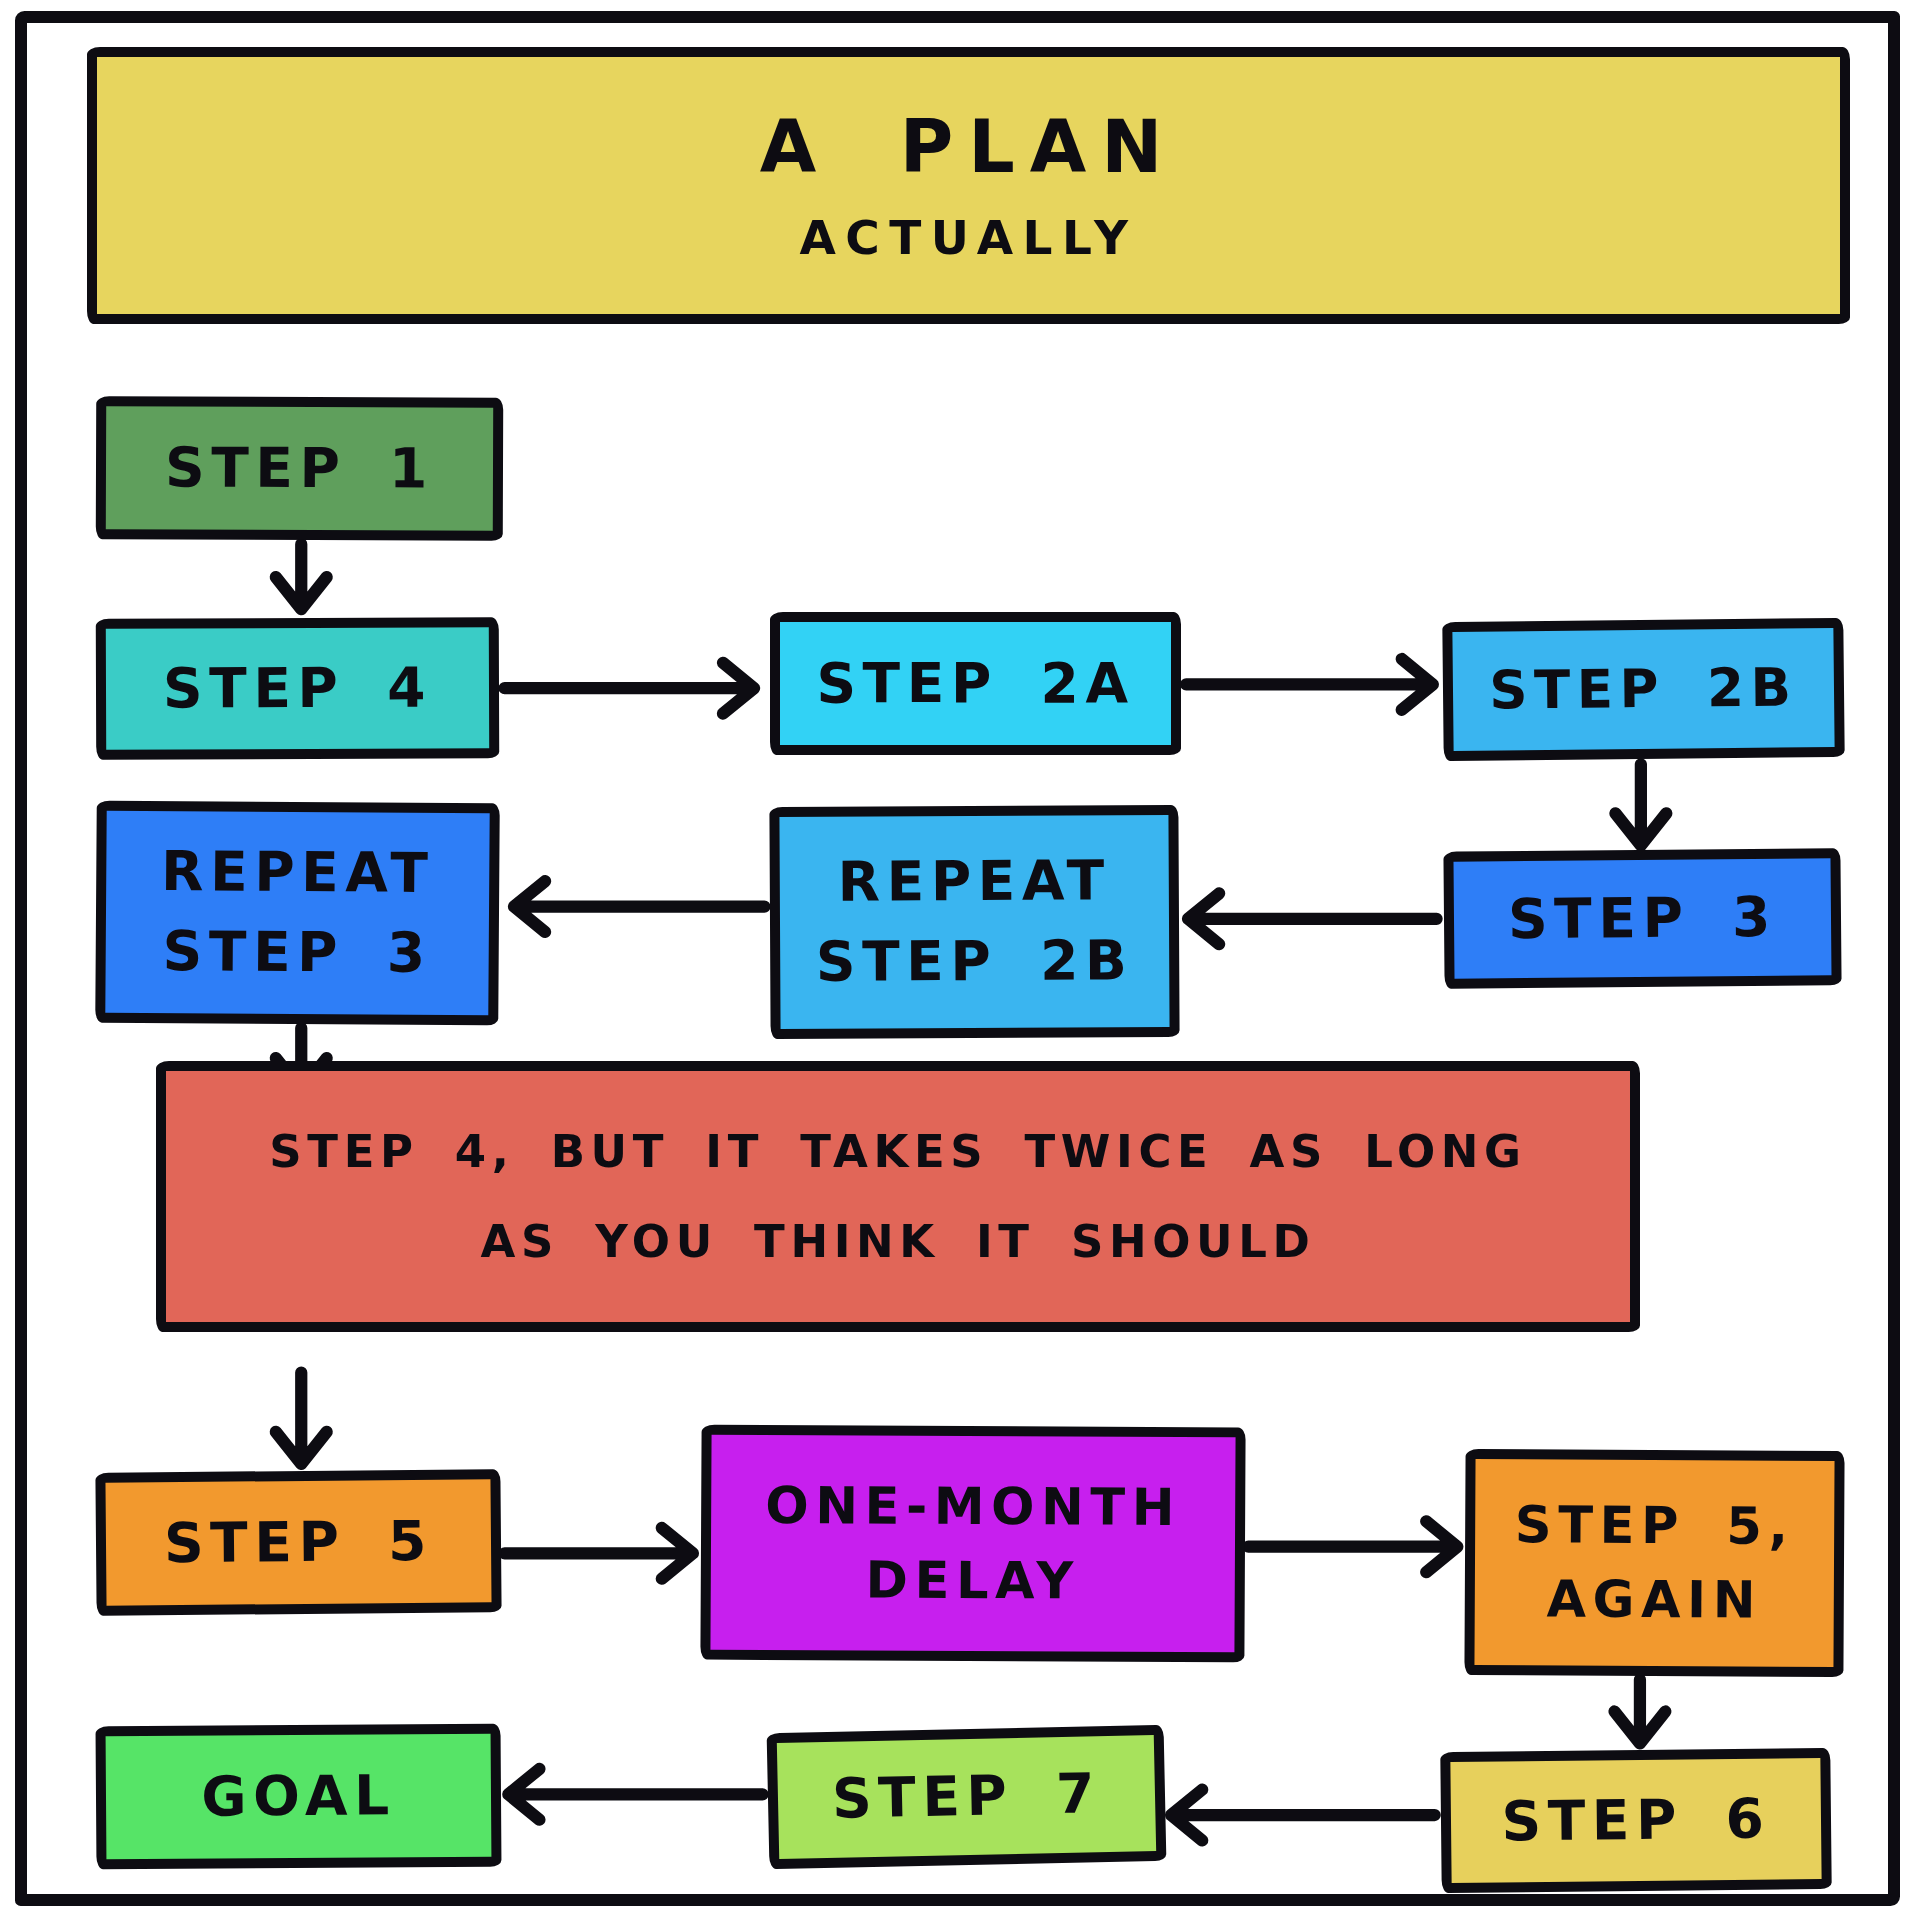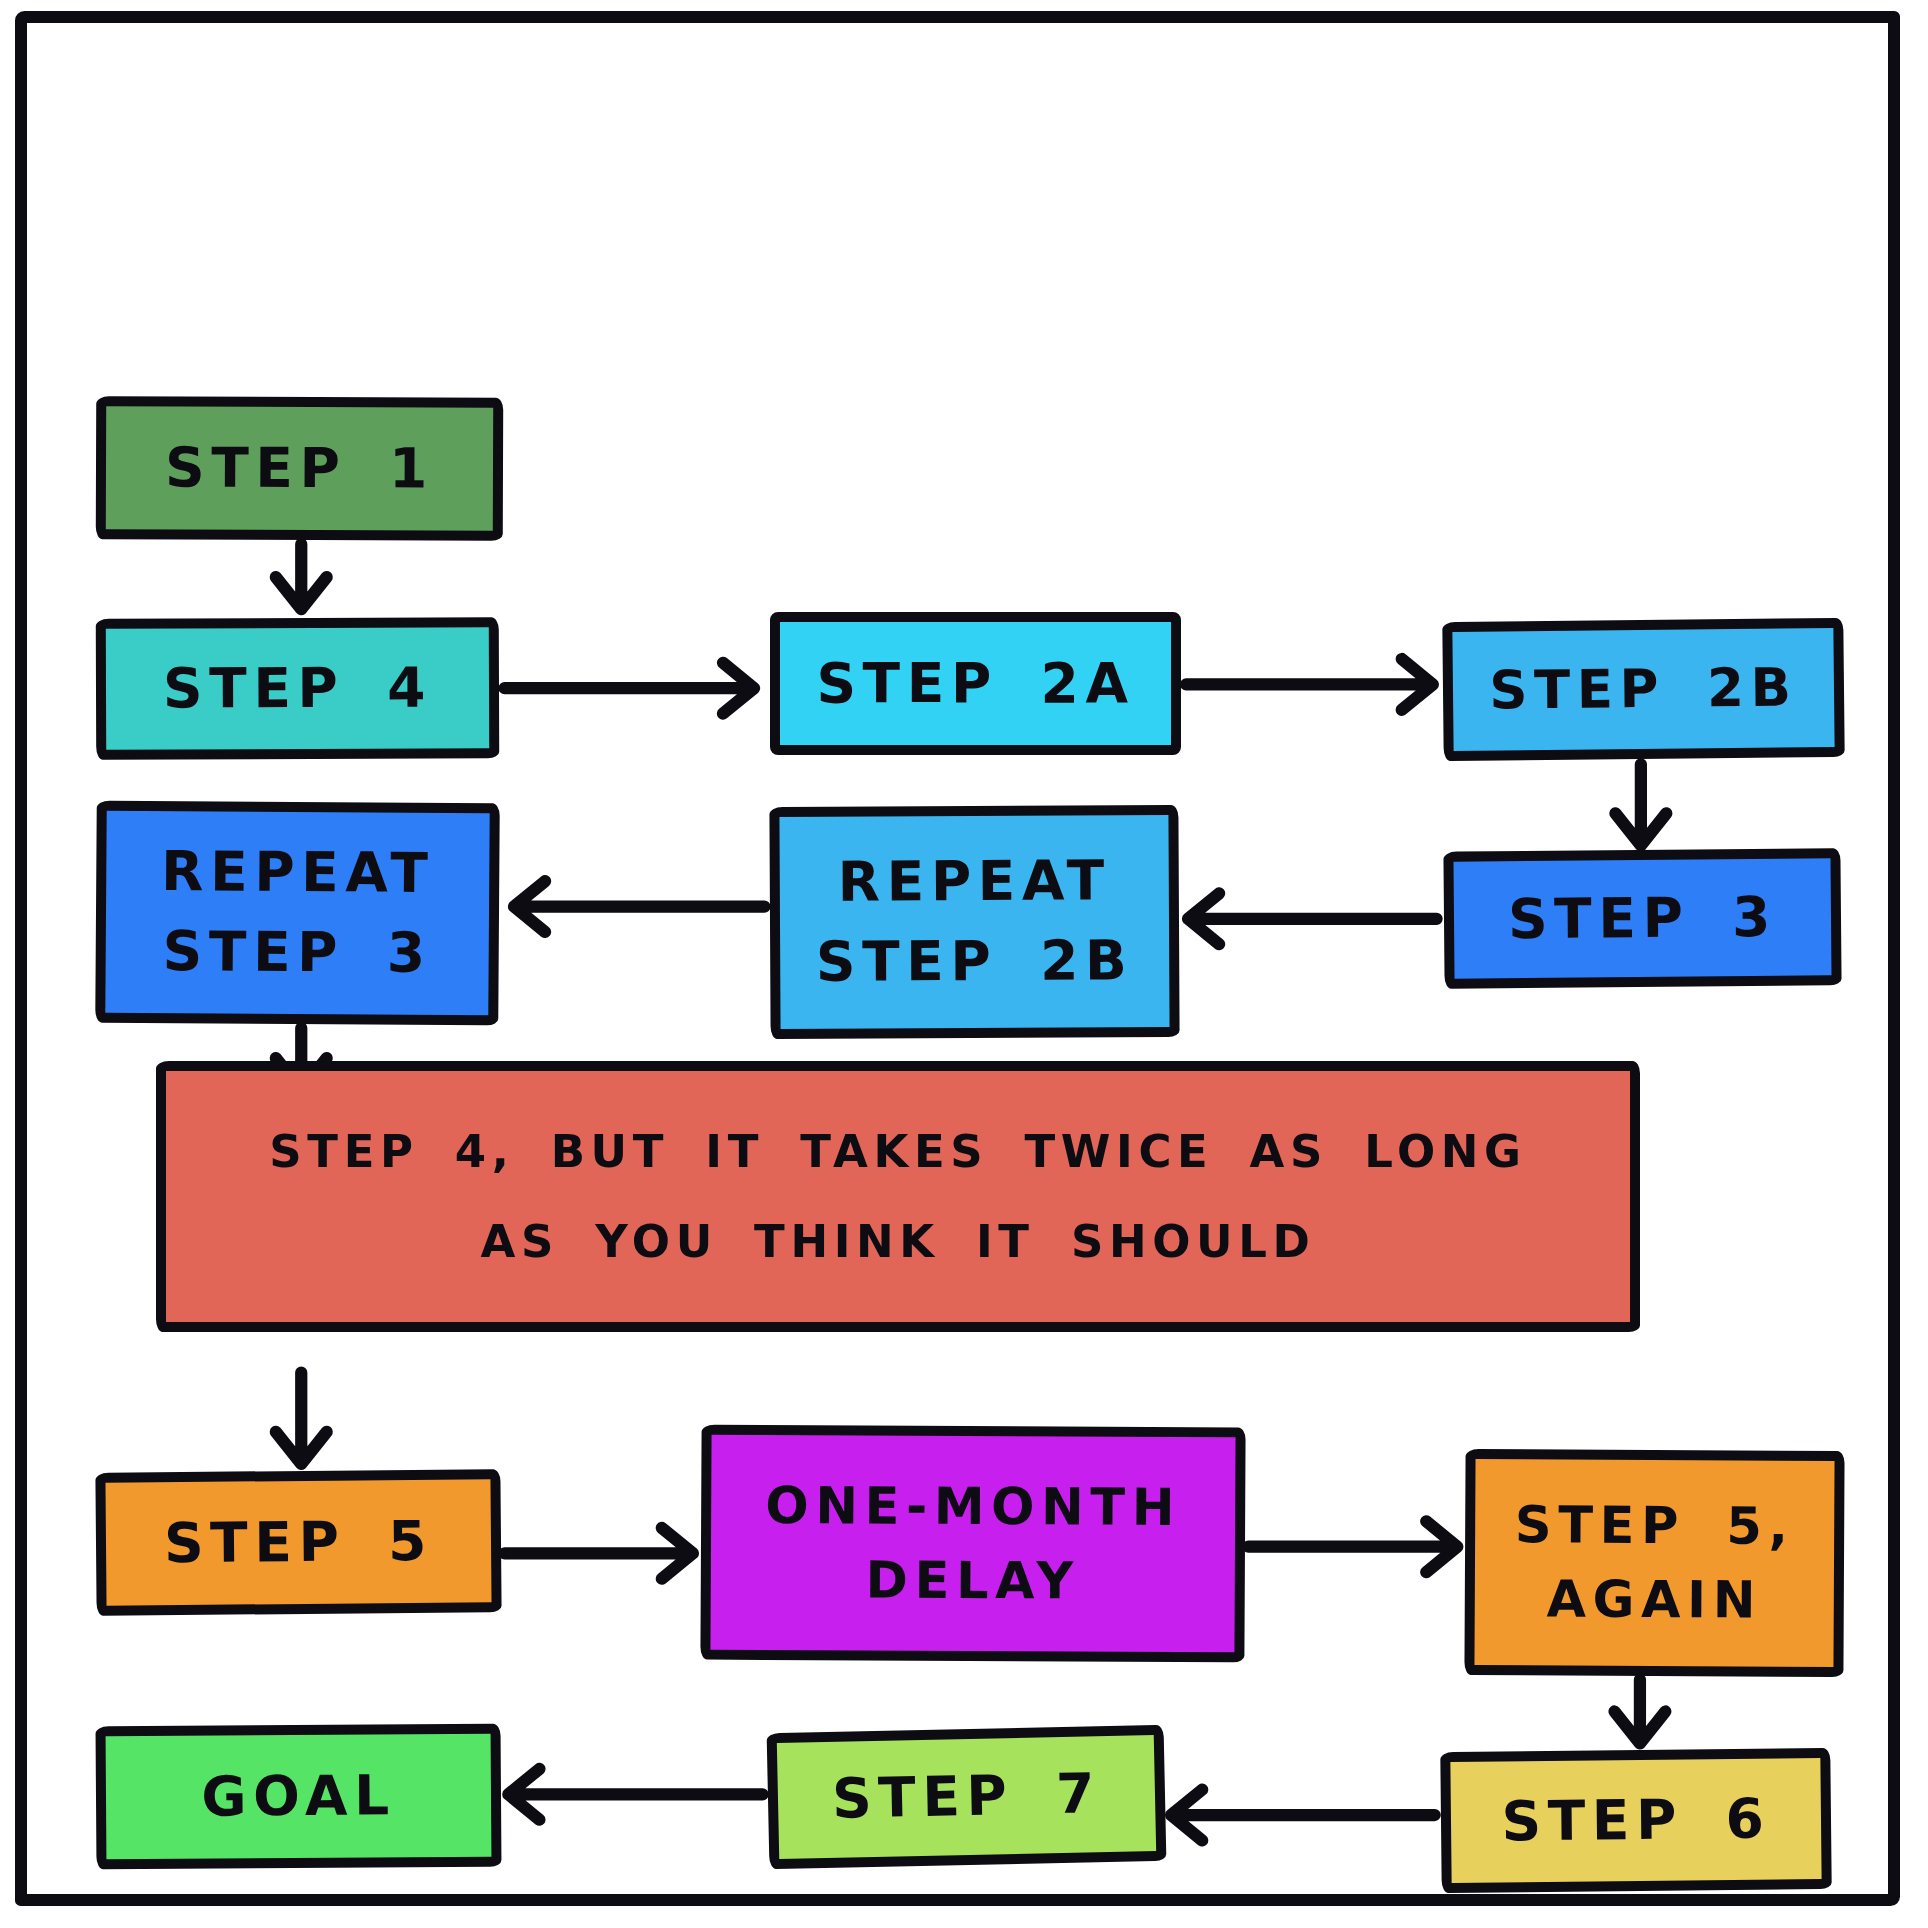--- a/index.html
+++ b/index.html
@@ -49,21 +49,21 @@
     word-spacing: 17px;
     line-height: 1.45;
   }
   
   #title { left: 87px; top: 47px; width: 1763px; height: 277px; }
   #title .t1 { font-size: 73px; letter-spacing: 15px; word-spacing: 28px; line-height: 1.1; }
   #title .t2 { font-size: 47px; letter-spacing: 9.4px; margin-top: 24.5px; line-height: 1.1; }
   
   #step1   { left: 96px;  top: 397px;  width: 407px; height: 143px; font-size: 55px; transform: rotate(0.2deg); }
   #step2   { left: 96px;  top: 618px;  width: 403px; height: 141px; font-size: 55px; transform: rotate(-0.2deg); }
-  #step2a  { left: 770px;  top: 612px;  width: 411px; height: 143px; font-size: 55px; border-radius: 8px; }
+  #step2a  { left: 770px;  top: 612px;  width: 411px; height: 143px; font-size: 55px; }
   #step2b  { left: 1443px; top: 620px;  width: 401px; height: 139px; font-size: 53px; transform: rotate(-0.6deg); }
   #repeat_step3  { left: 96px;  top: 802px; width: 403px; height: 222px; font-size: 55px; transform: rotate(0.4deg); }
   #repeat_step2b { left: 770px;  top: 806px; width: 409px; height: 232px; font-size: 55px; transform: rotate(-0.3deg); }
   #step3   { left: 1444px; top: 850px;  width: 397px; height: 137px; font-size: 55px; transform: rotate(-0.5deg); }
   #step4   { left: 156px;  top: 1061px; width: 1484px; height: 271px; font-size: 45px; }
   #step4 .node-label { line-height: 2.0; letter-spacing: 5.6px; word-spacing: 15px; }
   #step5   { left: 96px;  top: 1471px; width: 405px; height: 143px; font-size: 55px; transform: rotate(-0.5deg); }
   #delay   { left: 701px;  top: 1426px; width: 544px; height: 235px; font-size: 51px; transform: rotate(0.3deg); }
   #step5_again { left: 1465px; top: 1450px; width: 379px; height: 226px; font-size: 51px; transform: rotate(0.3deg); }
   #goal    { left: 96px;  top: 1725px; width: 405px; height: 143px; font-size: 55px; transform: rotate(-0.4deg); }
@@ -86,20 +86,24 @@
     <path d="M812 963 H552 M579 936 L546 963 L579 990"></path>
     <path d="M320 1092 V1152 M293 1124 L320 1158 L347 1124"></path>
     <path d="M320 1458 V1549 M293 1521 L320 1555 L347 1521"></path>
     <path d="M536 1650 H730 M703 1623 L736 1650 L703 1677"></path>
     <path d="M1326 1643 H1542 M1515 1616 L1548 1643 L1515 1670"></path>
     <path d="M1742 1784 V1846 M1715 1818 L1742 1852 L1769 1818"></path>
     <path d="M1524 1928 H1250 M1277 1901 L1244 1928 L1277 1955"></path>
     <path d="M810 1906 H546 M573 1879 L540 1906 L573 1933"></path>
   </svg>
 
+  <div class="node" id="title" style="background-color: rgb(231, 213, 94);">
+    <div class="node-label t1">A PLAN</div>
+    <div class="node-label t2">ACTUALLY</div>
+  </div>
 
   <div class="node" id="step1" style="background-color: rgb(95, 159, 92);">
     <span class="node-label">STEP 1</span>
   </div>
 
   <div class="node" id="step2" style="background-color: rgb(58, 204, 198);">
     <span class="node-label">STEP 4</span>
   </div>
 
   <div class="node" id="step2a" style="background-color: rgb(50, 210, 245);">

